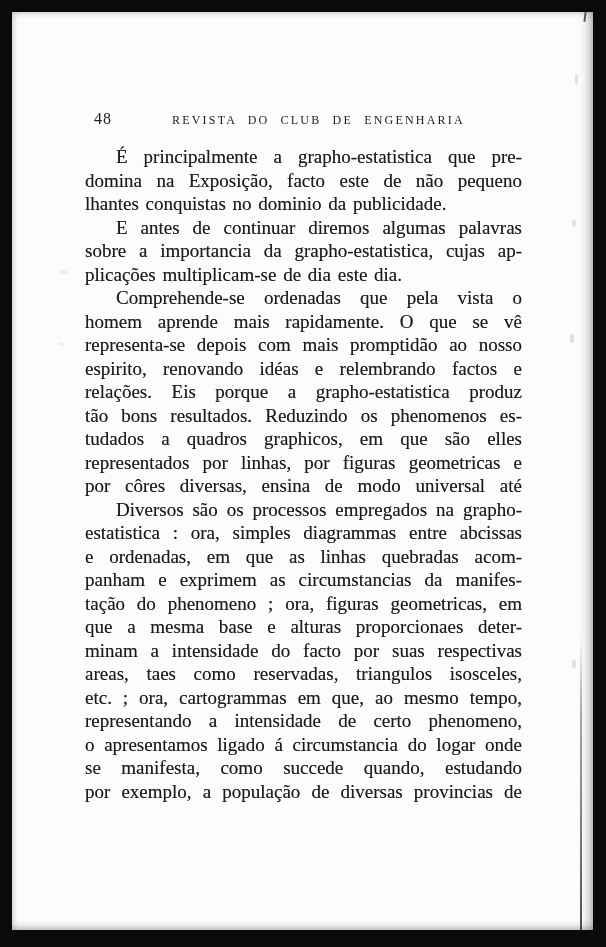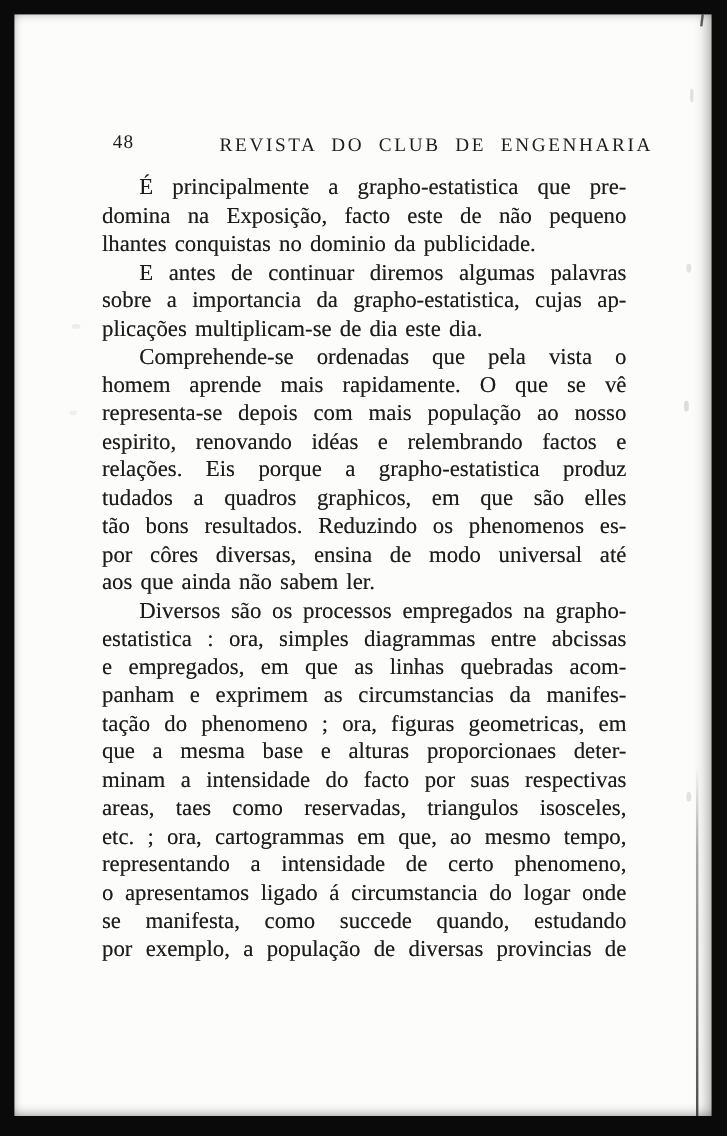--- a/index.html
+++ b/index.html
@@ -33,25 +33,25 @@
   .pagenum {
     position: absolute;
     left: 82px;
     top: 98px;
     font-size: 16px;
     letter-spacing: 1px;
     color: var(--ink, #1c1c1c);
   }
   .runtitle {
     position: absolute;
-    left: 171px;
+    left: 160px;
     top: 101px;
     width: 296px;
-    text-align: right;
-    font-size: 16px;
+    text-align: left;
+    font-size: 12px;
     letter-spacing: 2.2px;
     word-spacing: 6px;
     color: var(--ink, #1c1c1c);
     white-space: nowrap;
   }
   
   .bodytext {
     position: absolute;
     left: 73px;
     top: 133px;
@@ -127,32 +127,32 @@
           <div class="line paraend">lhantes conquistas no dominio da publicidade.</div>
         </div>
         <div class="para">
           <div class="line first">E antes de continuar diremos algumas palavras</div>
           <div class="line">sobre a importancia da grapho-estatistica, cujas ap-</div>
           <div class="line paraend">plicações multiplicam-se de dia este dia.</div>
         </div>
         <div class="para">
           <div class="line first">Comprehende-se ordenadas que pela vista o</div>
           <div class="line">homem aprende mais rapidamente. O que se vê</div>
-          <div class="line">representa-se depois com mais população ao nosso</div>
+          <div class="line">representa-se depois com mais promptidão ao nosso</div>
           <div class="line">espirito, renovando idéas e relembrando factos e</div>
           <div class="line">relações. Eis porque a grapho-estatistica produz</div>
+          <div class="line">tão bons resultados. Reduzindo os phenomenos es-</div>
           <div class="line">tudados a quadros graphicos, em que são elles</div>
-          <div class="line">tão bons resultados. Reduzindo os phenomenos es-</div>
+          <div class="line">representados por linhas, por figuras geometricas e</div>
           <div class="line">por côres diversas, ensina de modo universal até</div>
-          <div class="line paraend">aos que ainda não sabem ler.</div>
         </div>
         <div class="para">
           <div class="line first">Diversos são os processos empregados na grapho-</div>
           <div class="line">estatistica : ora, simples diagrammas entre abcissas</div>
-          <div class="line">e empregados, em que as linhas quebradas acom-</div>
+          <div class="line">e ordenadas, em que as linhas quebradas acom-</div>
           <div class="line">panham e exprimem as circumstancias da manifes-</div>
           <div class="line">tação do phenomeno ; ora, figuras geometricas, em</div>
           <div class="line">que a mesma base e alturas proporcionaes deter-</div>
           <div class="line">minam a intensidade do facto por suas respectivas</div>
           <div class="line">areas, taes como reservadas, triangulos isosceles,</div>
           <div class="line">etc. ; ora, cartogrammas em que, ao mesmo tempo,</div>
           <div class="line">representando a intensidade de certo phenomeno,</div>
           <div class="line">o apresentamos ligado á circumstancia do logar onde</div>
           <div class="line">se manifesta, como succede quando, estudando</div>
           <div class="line">por exemplo, a população de diversas provincias de</div>

